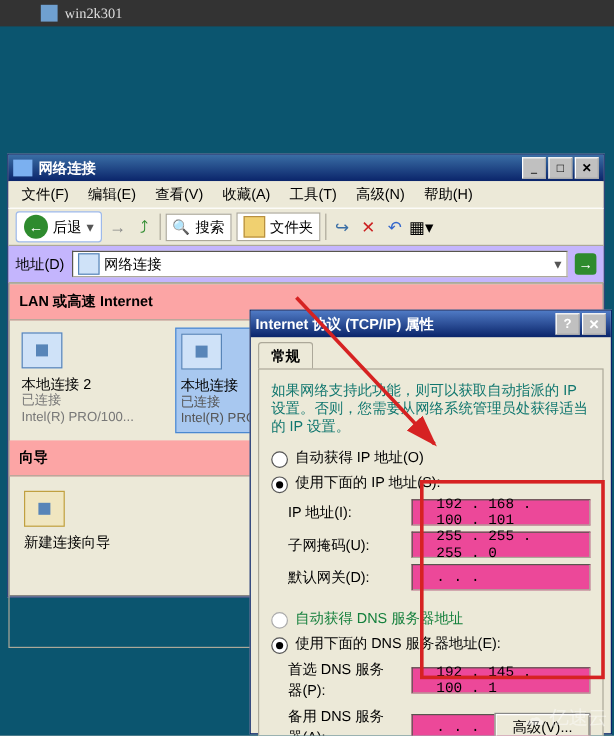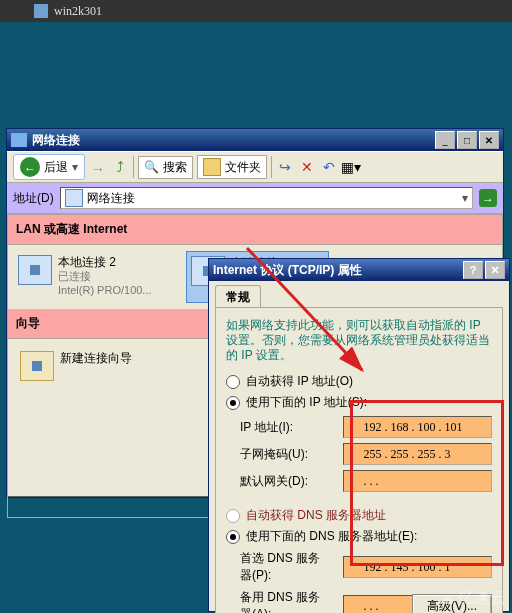--- a/index.html
+++ b/index.html
@@ -52,21 +52,21 @@
     height:26px; background:#c4b5fd; display:flex; align-items:center; padding:2px 6px; gap:6px;
     border-bottom:1px solid #aca899;
   }
   .addr-input { flex:1; height:20px; border:1px inset #aca899; background:#fff; display:flex; align-items:center; padding:0 4px; gap:4px;}
   .go-btn { width:18px; height:18px; background:#2e8b2e; border-radius:3px; color:#fff; display:flex;align-items:center;justify-content:center; font-size:12px;}
   .net-client { height: 302px; border:1px solid #aca899; margin:0; }
   .section-head {
     font-weight:bold; padding:6px 8px; border-bottom:1px solid #aca899; background:#fca5a5;
   }
   .conn-item {
-    display:flex; align-items:flex-start; gap:6px; padding:4px;
+    display:flex; align-items:flex-start; gap:6px; padding:4px;flex-direction:column;
   }
   .conn-item.sel { background:#a8c8f0; border:1px solid #4a88d0; }
   .net-icon {
     width:32px; height:28px; background:#cfe2f8; border:1px solid #5885b8; position:relative;
   }
   .net-icon::after{
     content:""; position:absolute; width:10px; height:10px; background:#5885b8; left:11px; top:9px;
   }
   .conn-text { line-height:14px; }
   .conn-text .sub { color:#777; font-size:11px; }
@@ -82,40 +82,40 @@
   .tab {
     display:inline-block; padding:3px 10px; background:#ece9d8;
     border:1px solid #aca899; border-bottom:none; border-radius:3px 3px 0 0;
     font-size:12px;
   }
   .tab-body {
     margin:0 6px 6px 6px; background:#ece9d8; border:1px solid #aca899;
     height:298px; position:relative; padding:10px 10px;
   }
   .desc { color:#0f766e; line-height:15px; margin-bottom:10px; }
-  .radio-row { display:flex; align-items:center; gap:6px; margin:4px 0; }
+  .radio-row { display:flex; align-items:flex-end; gap:6px; margin:4px 0; }
   .radio {
     width:12px; height:12px; border-radius:50%; border:1px solid #555; background:#fff;
     display:flex; align-items:center; justify-content:center;
   }
   .radio.checked::after { content:""; width:6px; height:6px; border-radius:50%; background:#000; }
   .radio.disabled { border-color:#aaa; }
   .group {
     margin:2px 0 2px 14px;
   }
   .field-row {
     display:flex; align-items:center; margin:5px 0; gap:12px;
   }
   .field-row .lbl { width:108px; }
   .ip-input {
-    width:128px; height:18px; background:#fdba74; border:1px inset #aca899;
-    font-family:Liberation Serif, serif; font-size:12px; letter-spacing:0;
+    width:128px; height:18px; background:#ec4899; border:1px inset #aca899;
+    font-family:Liberation Mono, monospace; font-size:12px; letter-spacing:0;
     padding:1px 20px; display:flex; align-items:center;
   }
-  .disabled-text { color:#7f1d1d; }
+  .disabled-text { color:#15803d; }
   .redbox {
     position:absolute; border:3px solid #d62222; pointer-events:none;
   }
   .adv-btn {
     position:absolute; bottom:8px; right:10px; height:22px; width:78px;
     background:#ece9d8; border:1px solid #888; box-shadow:inset 1px 1px #fff, inset -1px -1px #aca899;
     display:flex; align-items:center; justify-content:center;
   }
   svg.red-arrow { position:absolute; pointer-events:none; }
   .watermark {
@@ -135,20 +135,29 @@
   </div>
 
   <div class="window" style="top:128px; left:6px; width:496px; height:368px;">
     <div class="titlebar">
       <div class="ticon"></div>
       <span>网络连接</span>
       <div class="spacer"></div>
       <div class="wbtn">_</div>
       <div class="wbtn">□</div>
       <div class="wbtn">✕</div>
+    </div>
+    <div class="menubar">
+      <span>文件(F)</span>
+      <span>编辑(E)</span>
+      <span>查看(V)</span>
+      <span>收藏(A)</span>
+      <span>工具(T)</span>
+      <span>高级(N)</span>
+      <span>帮助(H)</span>
     </div>
     <div class="toolbar">
       <div class="tb-back">
         <div class="arrow-back">←</div>
         <span>后退</span>
         <span style="color:#555;">▾</span>
       </div>
       <div class="ico" style="color:#888;">→</div>
       <div class="ico" style="color:#2e8b2e;">⤴</div>
       <div style="width:1px;height:22px;background:#aca899;"></div>
@@ -235,21 +244,21 @@
       <div class="group">
         <div class="field-row">
           <span class="lbl">IP 地址(I):</span>
           <div class="ip-input">
               <span>192 . 168 . 100 . 101</span>
             </div>
         </div>
         <div class="field-row">
           <span class="lbl">子网掩码(U):</span>
           <div class="ip-input">
-              <span>255 . 255 . 255 .  3</span>
+              <span>255 . 255 . 255 .  0</span>
             </div>
         </div>
         <div class="field-row">
           <span class="lbl">默认网关(D):</span>
           <div class="ip-input">
               <span>   .    .    .   </span>
             </div>
         </div>
       </div>
 

